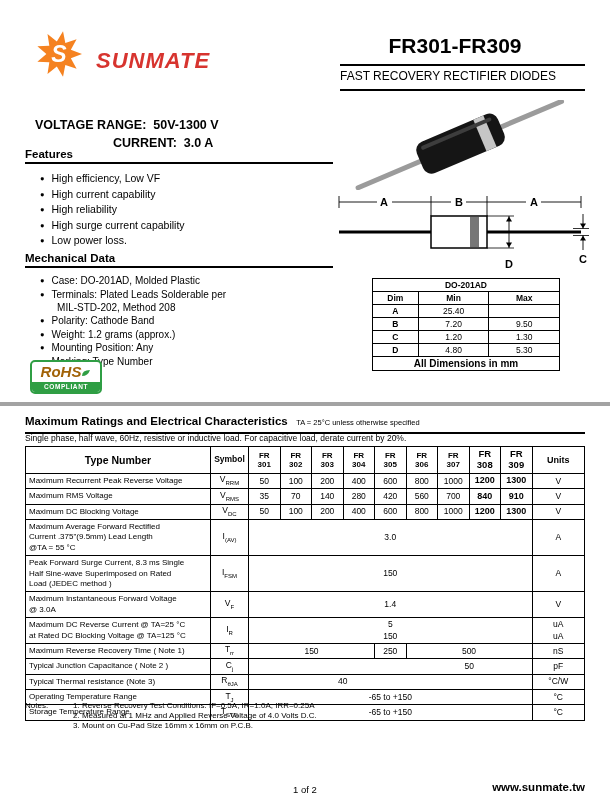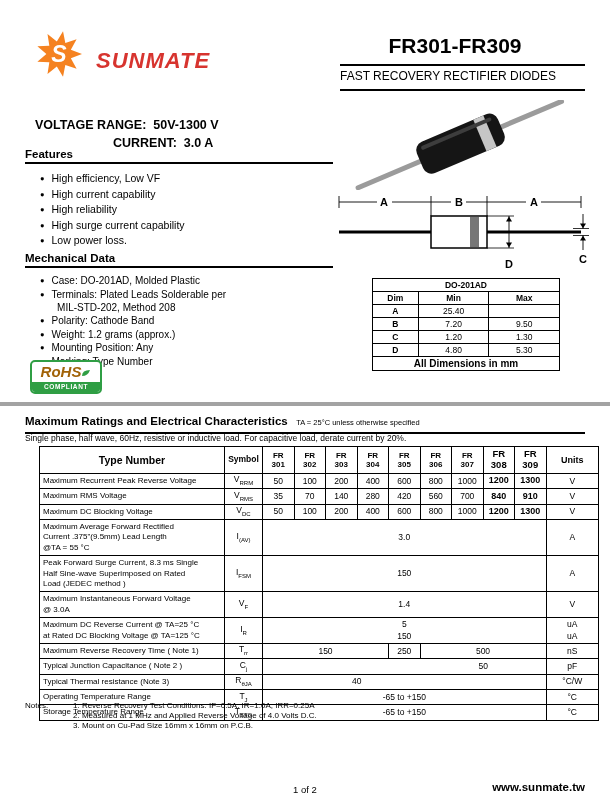--- a/index.html
+++ b/index.html
@@ -43,21 +43,21 @@
   .dim-table tfoot td{font-weight:bold;font-size:10px;}
 
   
   .gray-bar{left:0;top:402px;width:610px;height:4px;background:#a3a3a3;}
   .ratings-head{left:25px;top:411px;width:560px;border-bottom:2px solid #000;padding-bottom:3px;}
   .ratings-head .big{font-weight:bold;font-size:11.5px;}
   .ratings-head .small{font-size:7.5px;margin-left:4px;}
   .ratings-note{left:25px;top:433px;font-size:8.5px;}
 
   
-  .spec{position:absolute;left:25px;top:446px;width:560px;border-collapse:collapse;table-layout:fixed;background:#fff;margin-left:14px;}
+  .spec{position:absolute;left:25px;top:446px;width:560px;border-collapse:collapse;table-layout:fixed;background:#fff;}
   .spec th,.spec td{border:1px solid #000;vertical-align:middle;}
   .spec tr{height:15px;}
   .spec th{font-size:8px;font-weight:bold;line-height:1.15;padding:2px 1px;text-align:center;}
   .spec th.type-h{font-size:10.5px;}
   .spec th.sym-h{font-size:8.5px;}
   .spec th.unit-h{font-size:9px;}
   .spec th.col-h.em{font-size:9.5px;}
   .spec td.param{font-size:8px;line-height:1.3;padding:2px 3px;white-space:pre-line;}
   .spec td.sym,.spec td.val,.spec td.unit{text-align:center;font-size:8.5px;line-height:1.3;}
   .spec td.val.em{font-weight:bold;font-size:9px;}

